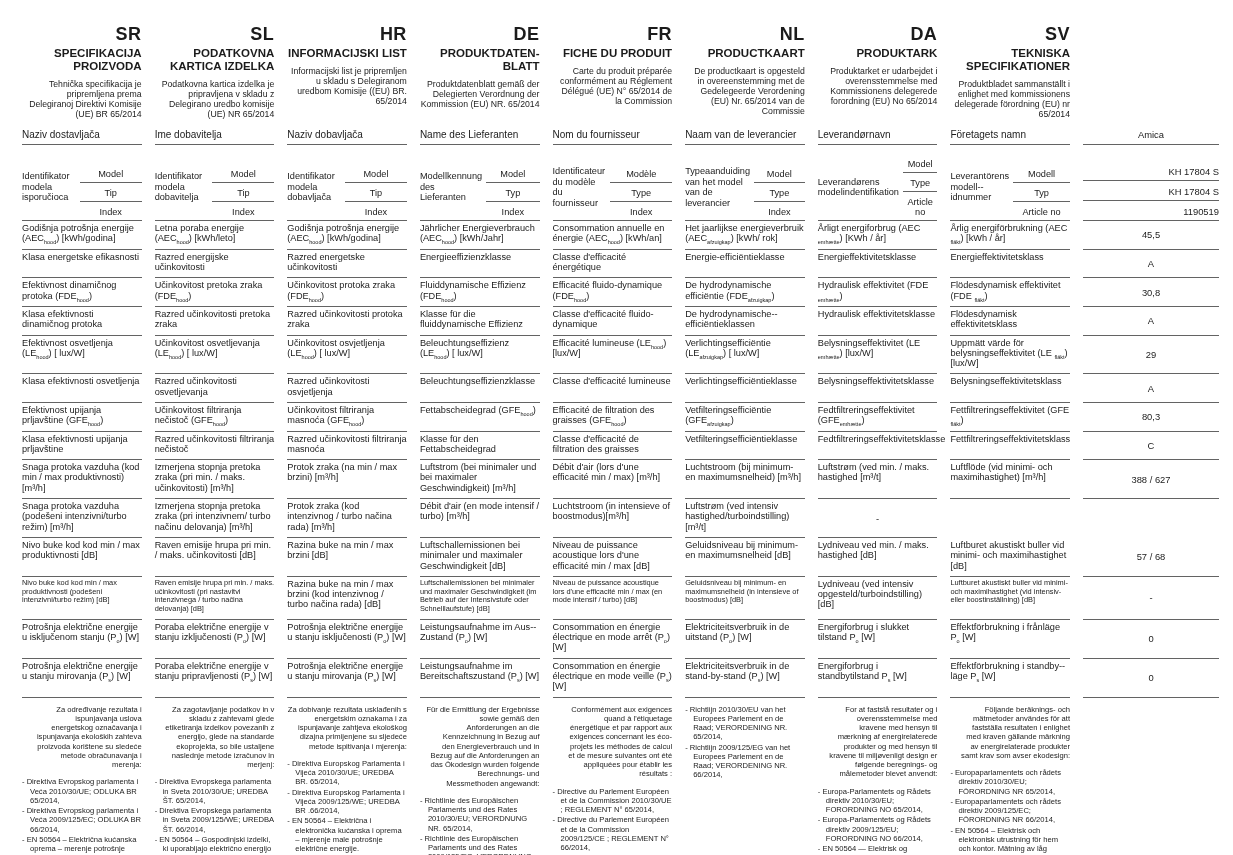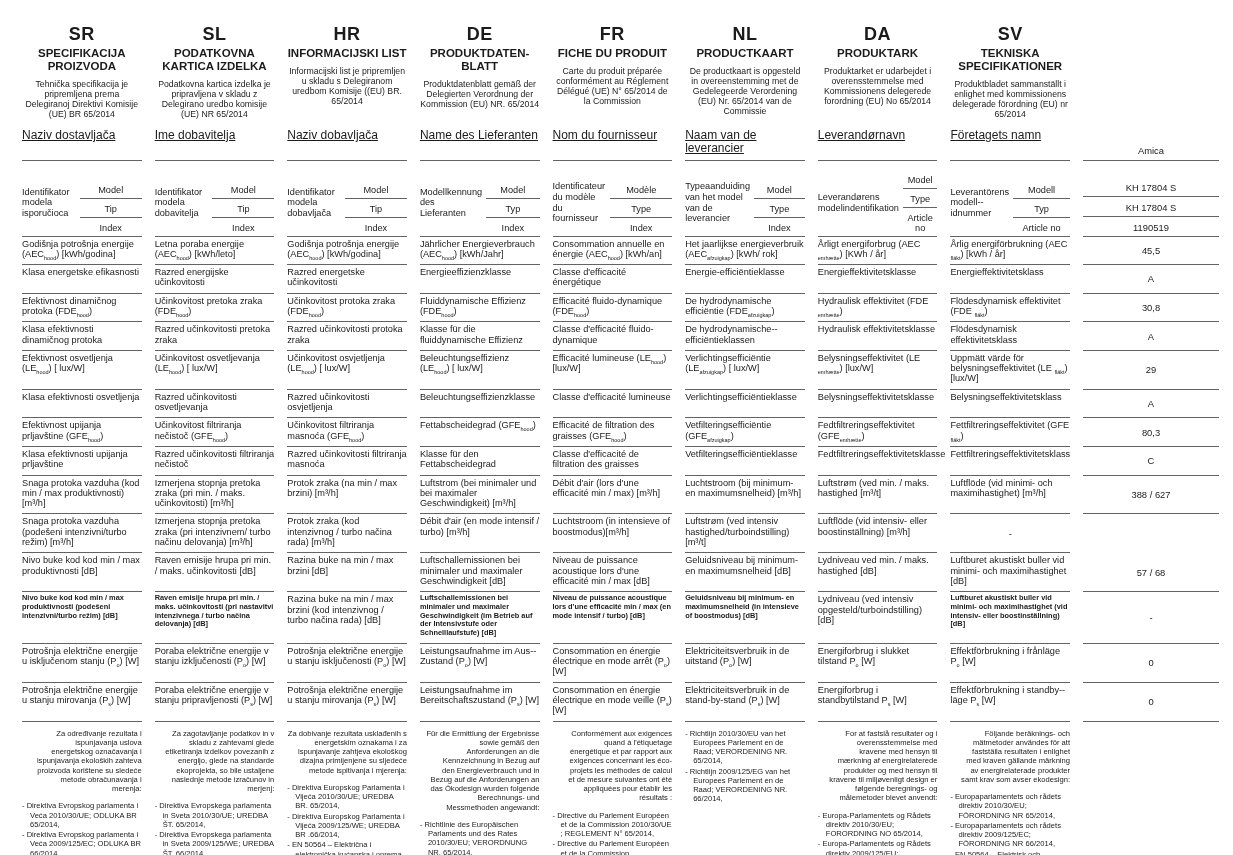--- a/index.html
+++ b/index.html
@@ -5,41 +5,41 @@
   html,body{margin:0;padding:0;}
   body{
     width:1233px;height:855px;background:#ffffff;overflow:hidden;
     font-family:"Liberation Sans","DejaVu Sans",sans-serif;color:#1b1b1b;
     -webkit-font-smoothing:antialiased;
   }
   .sheet{padding:24px 14px 6px 22px;}
   .row{display:grid;grid-template-columns:repeat(8,1fr) 136px;column-gap:13px;}
   .cell{position:relative;min-width:0;}
   
-  .head{text-align:center;padding-bottom:8px;}
+  .head{text-align:right;padding-bottom:8px;}
   .lang{font-size:18px;font-weight:bold;letter-spacing:.5px;}
   .title{font-size:11.5px;font-weight:bold;line-height:1.12;margin-top:2px;}
   .desc{font-size:8.7px;line-height:1.16;margin-top:6px;}
   
-  .sup{font-size:12px;line-height:1.1;padding:2px 0 4px;border-bottom:1.5px solid #636363;text-decoration:underline;}
+  .sup{font-size:10px;line-height:1.1;padding:2px 0 4px;border-bottom:1.5px solid #636363;}
   .vcell{font-size:9.4px;display:flex;align-items:flex-end;justify-content:center;
          padding-bottom:4px;border-bottom:1.5px solid #636363;}
   .vbold{font-weight:normal;}
   
   .row-model{margin-top:9px;}
   .modelbox{display:flex;border-bottom:1.5px solid #636363;}
   .mlabel{flex:0 0 45%;font-size:9.2px;line-height:1.15;align-self:center;padding-right:4px;}
   .mrows{flex:1;display:flex;flex-direction:column;justify-content:flex-end;}
   .mrows.full{width:100%;}
   .mrow{text-align:center;font-size:9.2px;padding:5px 0 3px;border-bottom:1.5px solid #636363;}
   .mrow.last{border-bottom:none;}
-  .vmodel .mrow{font-size:9.4px;}
+  .vmodel .mrow{font-size:9.4px;text-align:right;}
   
   .spec{font-size:9.2px;line-height:1.12;padding:2px 0 5px;border-bottom:1.5px solid #636363;}
-  .spec.small{font-size:7.4px;line-height:1.18;font-weight:bold;}
+  .spec.small{font-size:7.4px;line-height:1.18;}
   .vspec{font-size:9.4px;font-weight:bold;display:flex;align-items:center;justify-content:center;
          border-bottom:1.5px solid #636363;}
   .vspec.norm{font-weight:normal;}
   sub{font-size:0.6em;line-height:0;}
   
   .foot{font-size:7.6px;line-height:1.22;padding-top:7px;}
   .fintro{padding-left:10px;text-indent:-10px;margin-bottom:8px;text-align:right;}
   .fitem{padding-left:8px;text-indent:-8px;margin-bottom:1px;}
   .fitem::before{content:"- ";}
 </style>
@@ -274,21 +274,20 @@
         <div class="cell spec">Luftflöde (vid minimi- och maximihastighet) [m³/h]</div>
         <div class="cell vspec norm">388 / 627</div>
       </div>
       <div class="row">
         <div class="cell spec">Snaga protoka vazduha (podešeni intenzivni/turbo režim) [m³/h]</div>
         <div class="cell spec">Izmerjena stopnja pretoka zraka (pri intenzivnem/ turbo načinu delovanja) [m³/h]</div>
         <div class="cell spec">Protok zraka (kod intenzivnog / turbo načina rada) [m³/h]</div>
         <div class="cell spec">Débit d'air (en mode intensif / turbo) [m³/h]</div>
         <div class="cell spec">Luchtstroom (in intensieve of boostmodus)[m³/h]</div>
         <div class="cell spec">Luftstrøm (ved intensiv hastighed/turboindstilling) [m³/t]</div>
-        <div class="cell spec">Luftflöde (vid intensiv- eller boostinställning) [m³/h]</div>
         <div class="cell vspec norm">-</div>
       </div>
       <div class="row">
         <div class="cell spec">Nivo buke kod kod min / max produktivnosti [dB]</div>
         <div class="cell spec">Raven emisije hrupa pri min. / maks. učinkovitosti [dB]</div>
         <div class="cell spec">Razina buke na min / max brzini [dB]</div>
         <div class="cell spec">Luftschallemissionen bei minimaler und maximaler Geschwindigkeit [dB]</div>
         <div class="cell spec">Niveau de puissance acoustique lors d'une efficacité min / max [dB]</div>
         <div class="cell spec">Geluidsniveau bij minimum- en maximumsnelheid [dB]</div>
         <div class="cell spec">Lydniveau ved min. / maks. hastighed [dB]</div>

